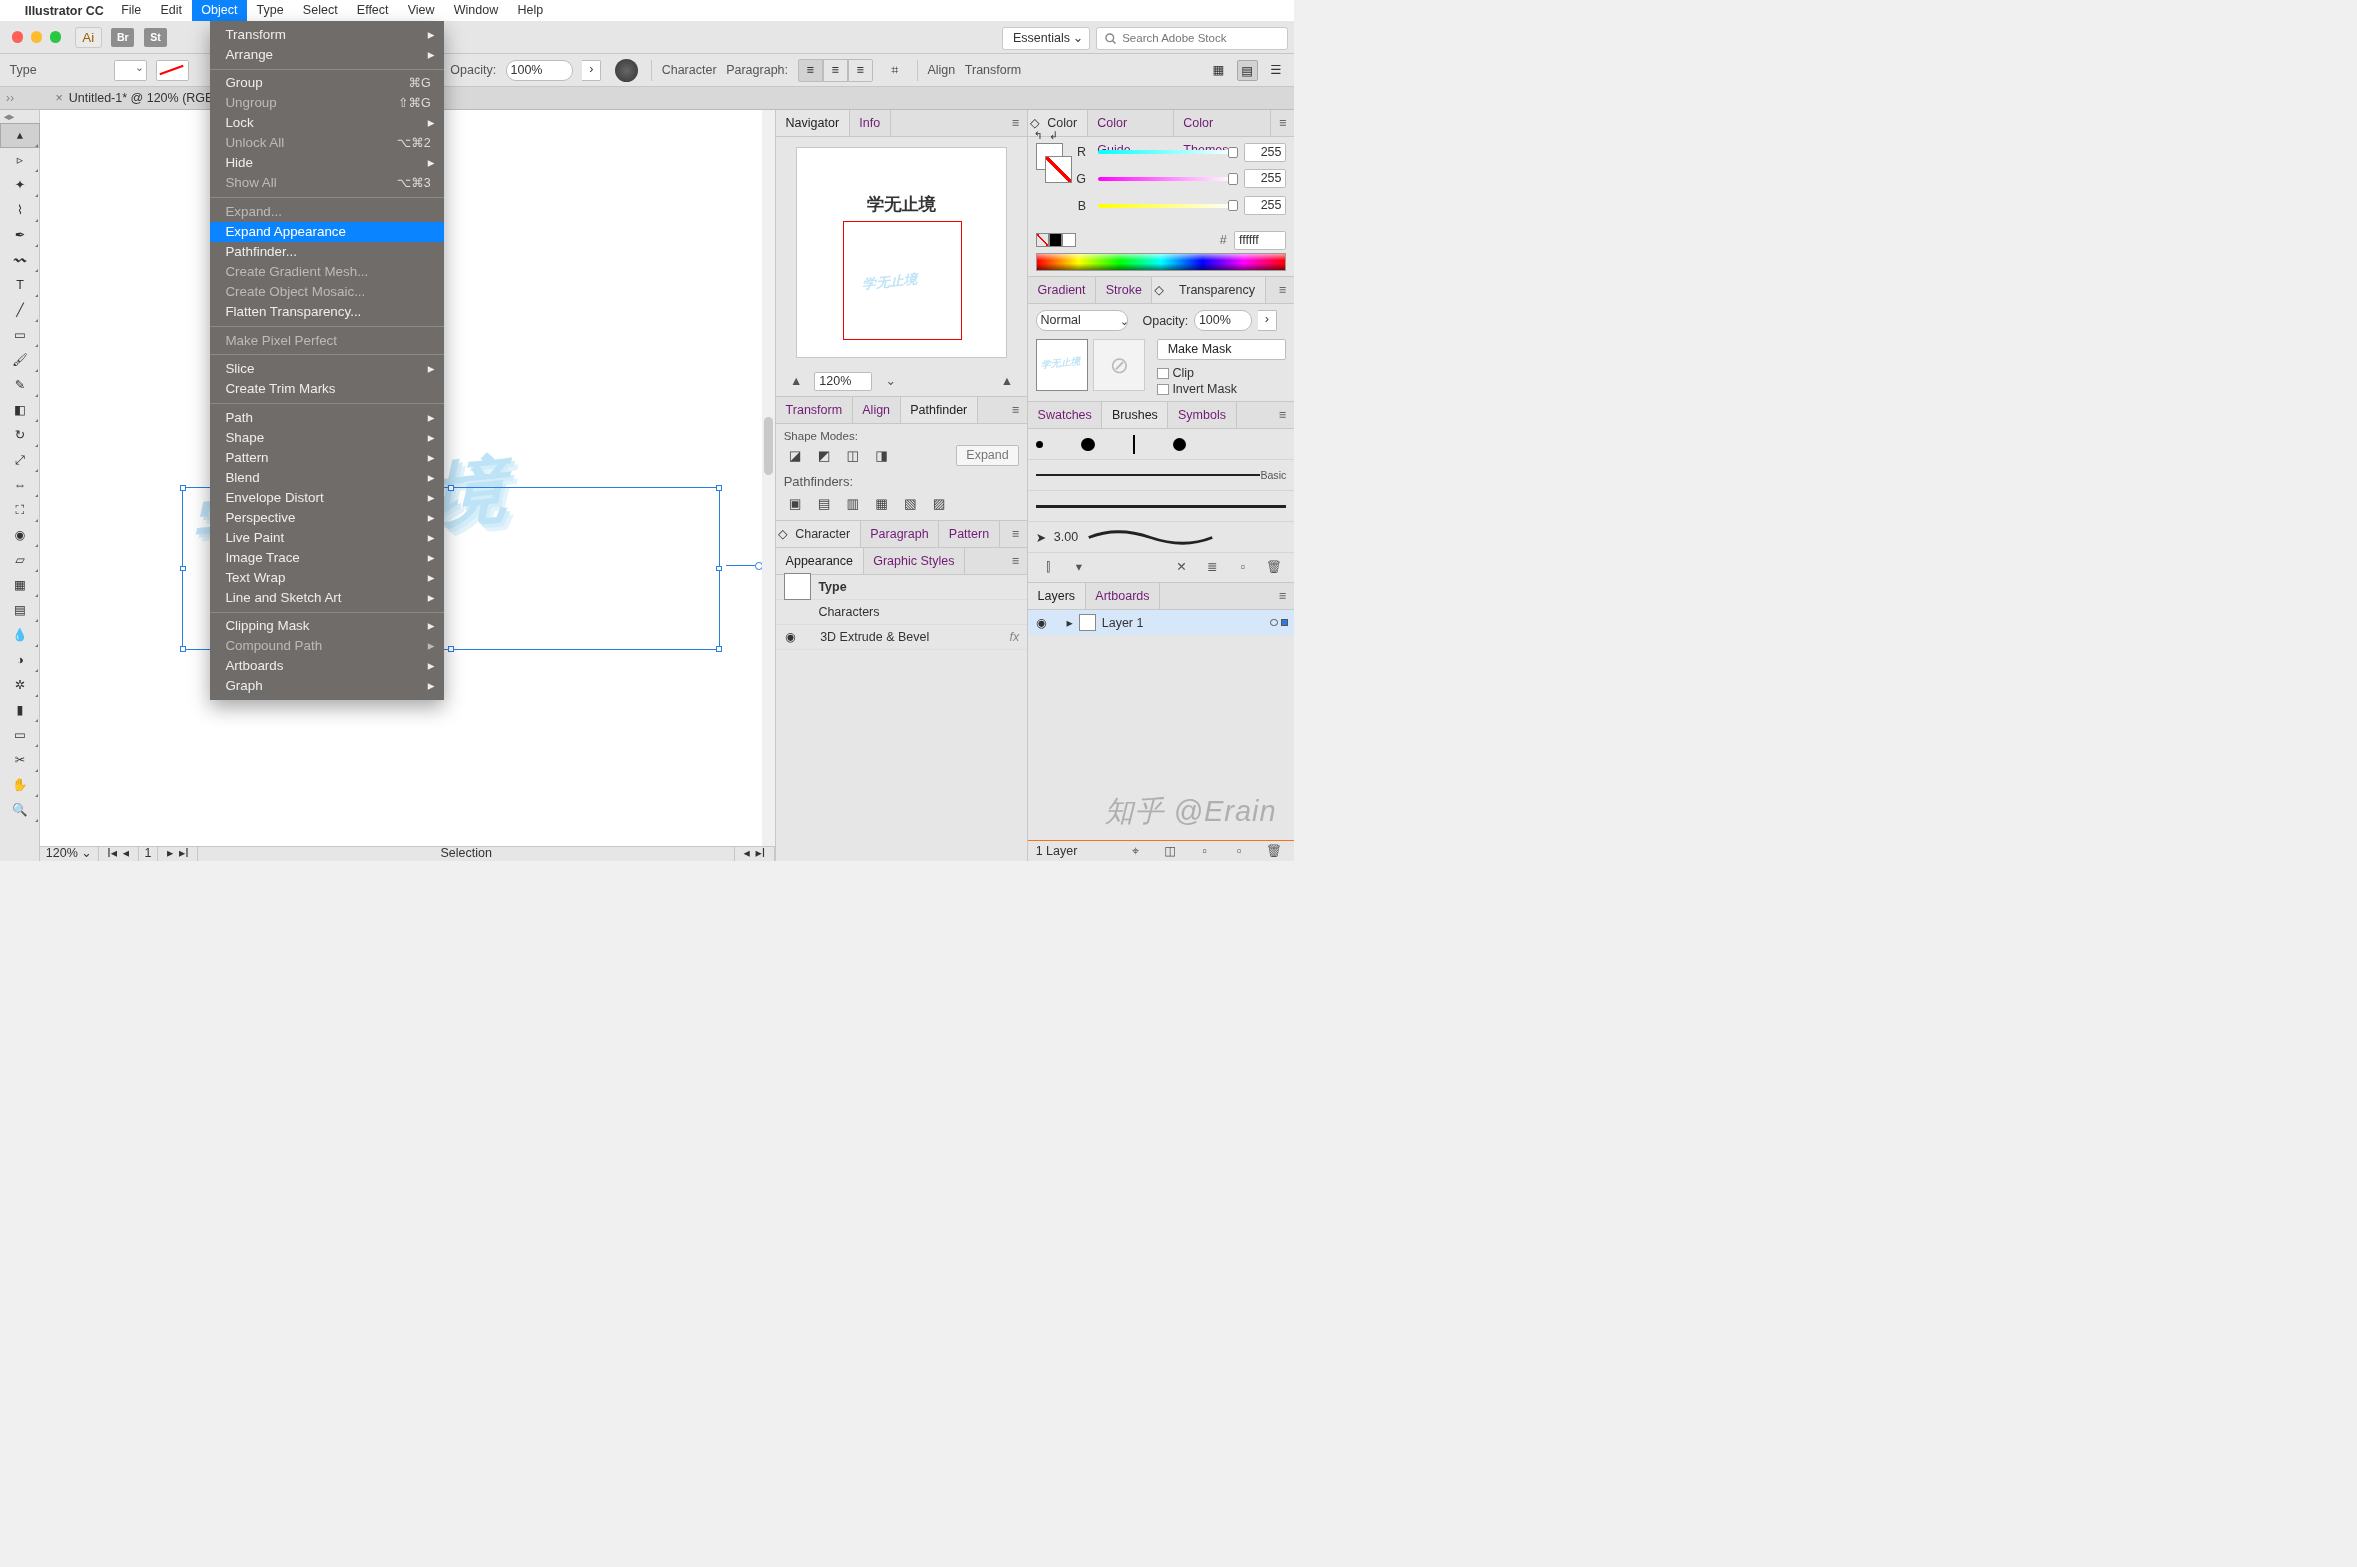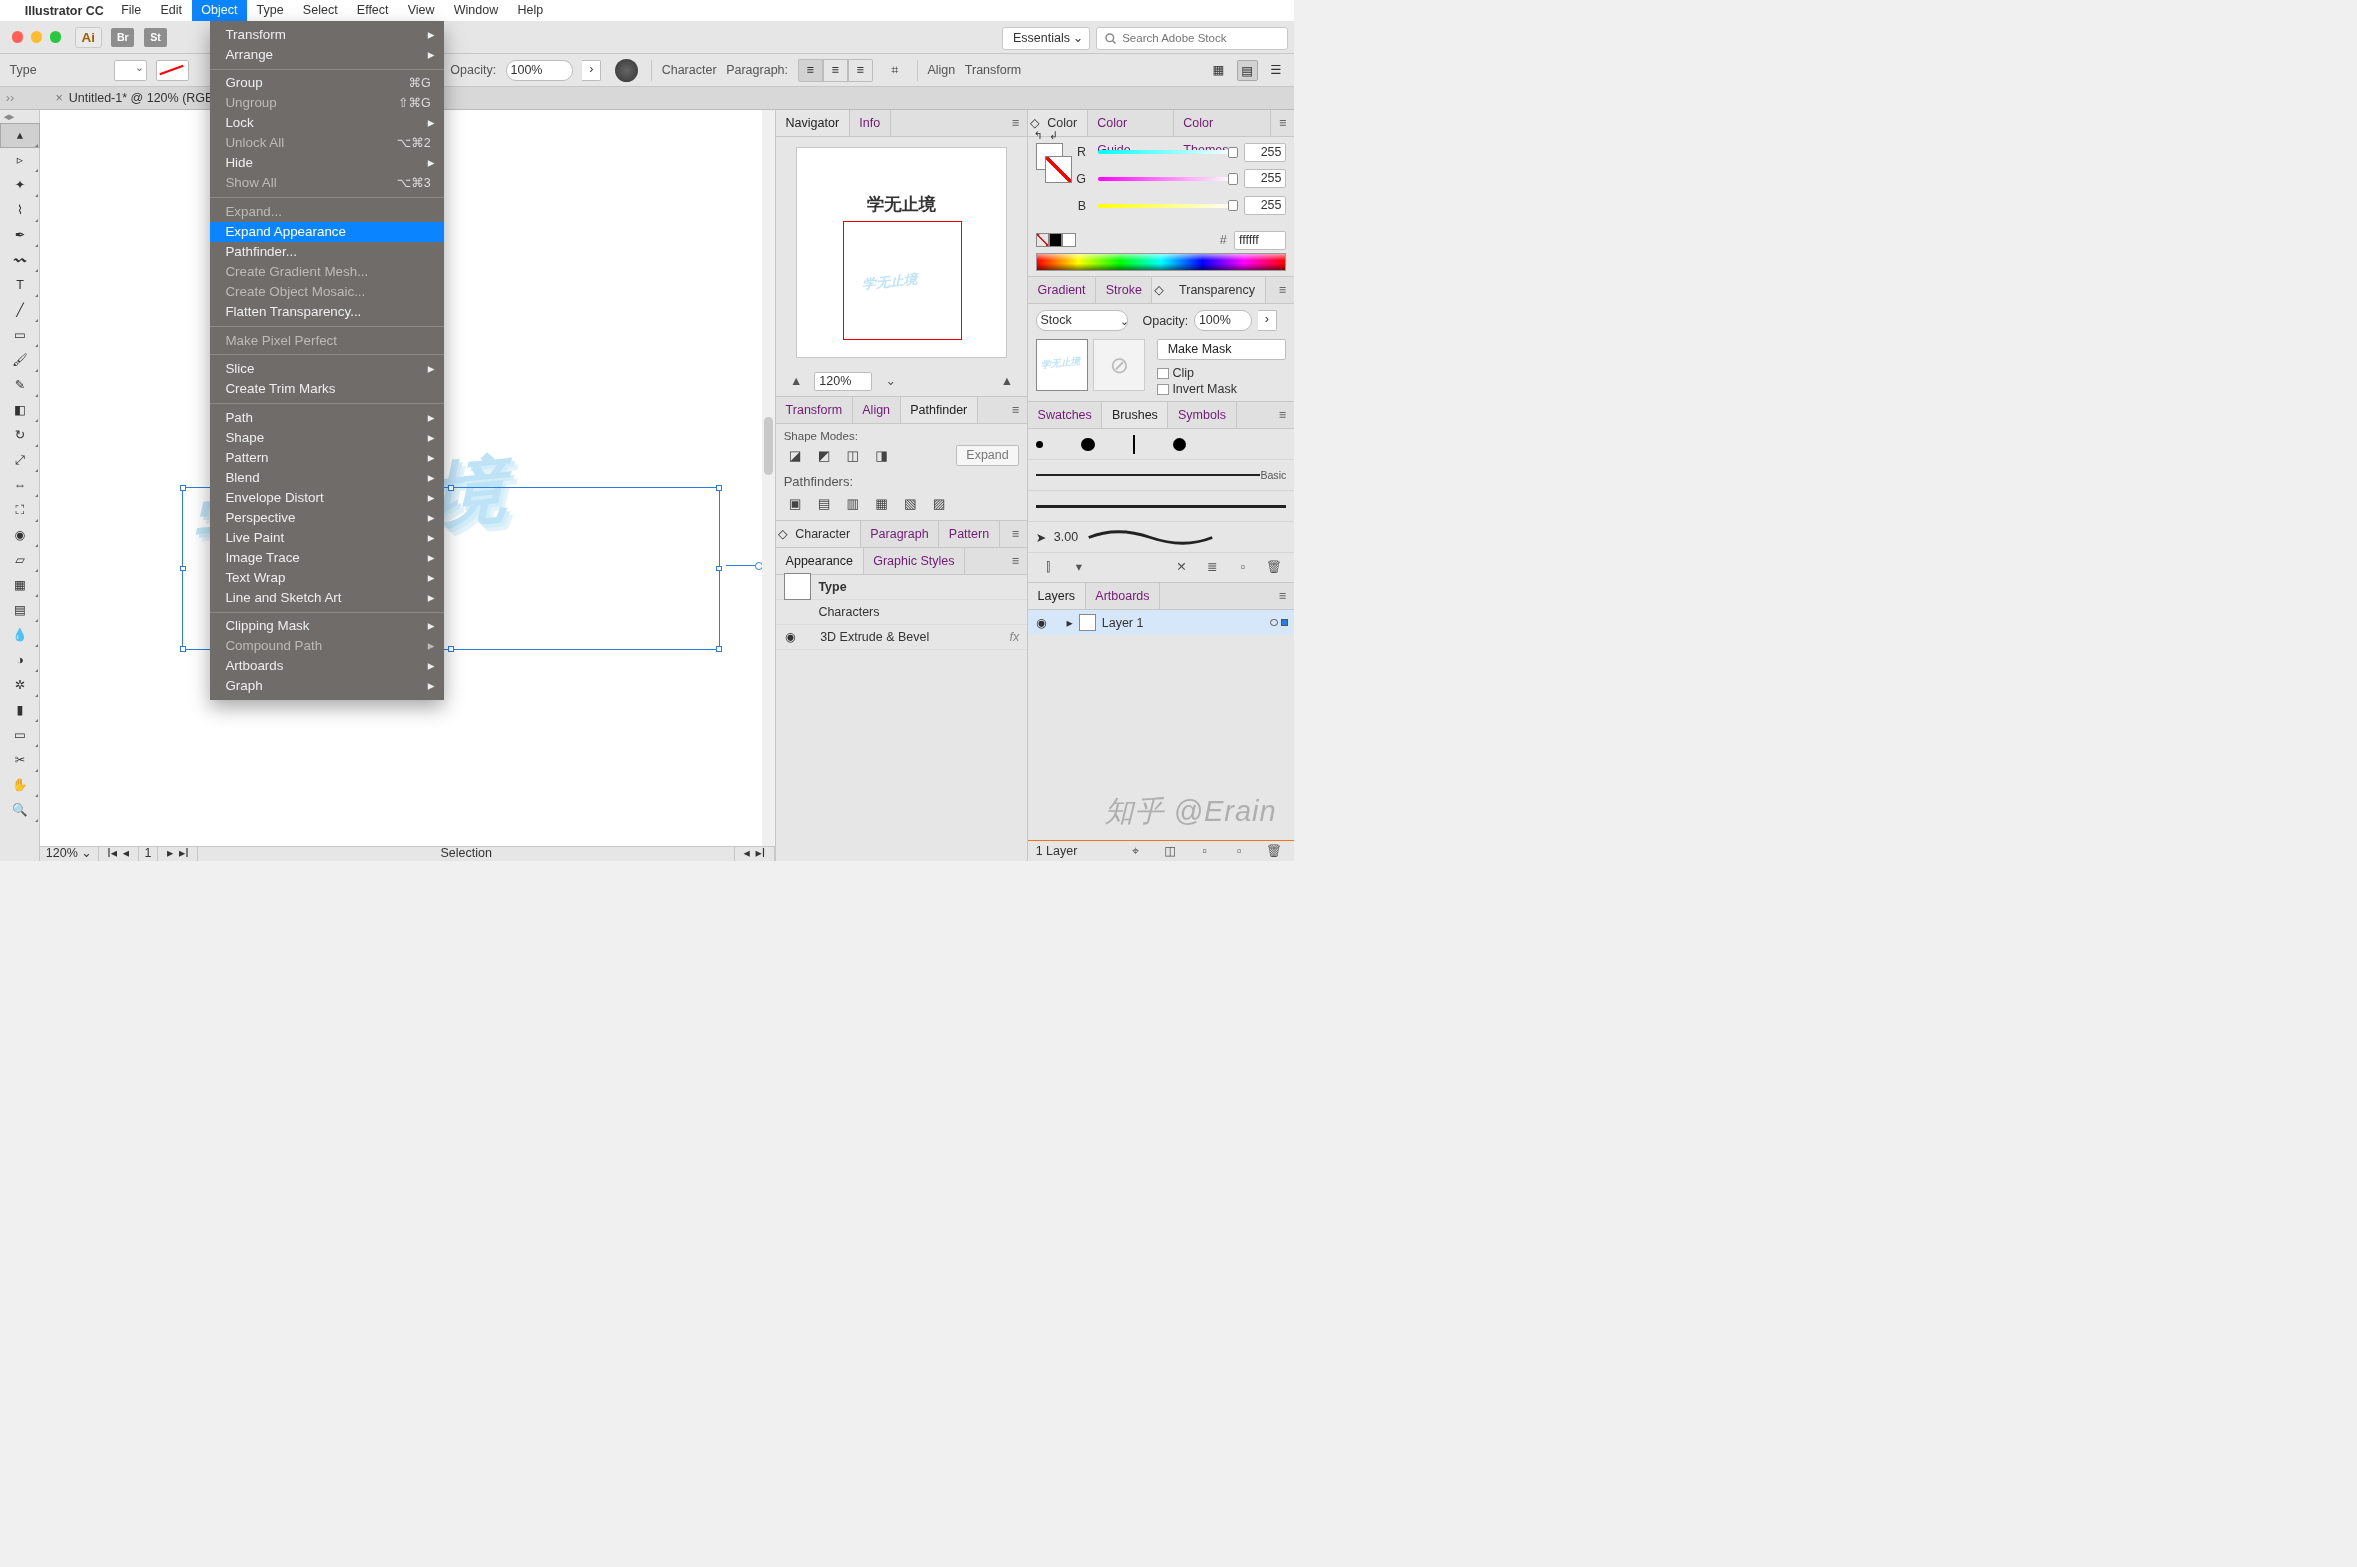--- a/index.html
+++ b/index.html
@@ -8,21 +8,21 @@
 .menubar{height:21px;background:#fff;display:flex;align-items:center;padding:0 1.9px;font-size:13.4px}
 .menubar .apple{width:19px;text-align:center;font-size:13.4px}
 .menubar .appname{font-weight:700;margin:0 7.7px 0 3.8px}
 .menubar .mitem{padding:0 9.6px;height:21px;line-height:21px;cursor:default}
 .menubar .mitem.active{background:#0a84ff;color:#fff}
 
 .appbar{height:33px;background:#e6e6e6;display:flex;align-items:center;border-bottom:1px solid #c7c7c7;position:relative}
 .traffic{display:flex;gap:7.7px;margin-left:11.5px}
 .traffic span{width:11.5px;height:11.5px;border-radius:50%}
 .tlr{background:#ff5f57}.tly{background:#febc2e}.tlg{background:#28c840}
-.aichip{width:27px;height:21px;background:#eaeaea;border:1px solid #c9c9c9;border-radius:2.9px;margin-left:13.4px;text-align:center;line-height:19px;font-weight:700;color:#a25d00;font-size:13.4px}
+.aichip{width:27px;height:21px;background:#eaeaea;border:1px solid #c9c9c9;border-radius:2.9px;margin-left:13.4px;text-align:center;line-height:19px;font-weight:400;color:#a25d00;font-size:13.4px}
 .brchip,.stchip{width:23px;height:19px;background:#8e8e8e;color:#fff;margin-left:9.6px;text-align:center;line-height:19px;font-size:10.6px;font-weight:700;border-radius:1.9px}
 .workspace-sel{position:absolute;right:204px;top:5.8px;height:23px;border:1px solid #c9c9c9;border-radius:2.9px;padding:0 19px 0 9.6px;line-height:21px;background:#fff}
 .workspace-sel:after{content:"⌄";position:absolute;right:5.8px;top:0}
 .stocksearch{position:absolute;right:5.8px;top:5.8px;width:192px;height:23px;border:1px solid #c9c9c9;border-radius:2.9px;background:#fff;padding:0 7.7px;display:flex;align-items:center}
 .stocksearch svg{margin-right:5.8px}
 .stocksearch input{border:none;outline:none;flex:1;color:#888;font-size:11.5px}
 
 .ctrlbar{height:33px;background:#e6e6e6;border-bottom:1px solid #c7c7c7;display:flex;align-items:center;padding:0 9.6px;gap:9.6px;position:relative}
 .ctrlbar .lbl{color:#555}
 .swatchbox{width:33px;height:21px;border:1px solid #bcbcbc;border-radius:1.9px;background:#fff;position:relative}
@@ -430,21 +430,21 @@
     </div>
 
     <div class="ptablist">
       <div class="ptab">Gradient</div>
       <div class="ptab">Stroke</div>
       <div class="ptab active" style="position:relative"><span style="position:absolute;left:1.9px">◇</span><span style="margin-left:17px">Transparency</span></div>
       <div class="pmenu">≡</div>
     </div>
     <div class="pbody">
       <div class="row">
-        <div class="opfield" style="width:92px">Stock</div>
+        <div class="opfield" style="width:92px">Normal</div>
           <span style="font-size:10.6px;margin-left:-13.4px">⌄</span>
         <span style="margin-left:7.7px">Opacity:</span>
         <div class="opfield" style="width:58px">100%</div>
         <div class="opbtn">›</div>
       </div>
       <div class="row" style="margin-top:7.7px;align-items:flex-start">
         <div style="width:52px;height:52px;border:1px solid #888;background:#fff;position:relative">
           <div style="position:absolute;left:5.8px;top:17.3px;color:#bfe3f6;font-size:9.6px;font-weight:700;transform:skewX(-18deg) rotate(-6deg)">学无止境</div>
         </div>
         <div style="width:52px;height:52px;border:1px solid #ccc;background:#f3f3f3;text-align:center;line-height:50px;color:#bbb;font-size:23px">⊘</div>

